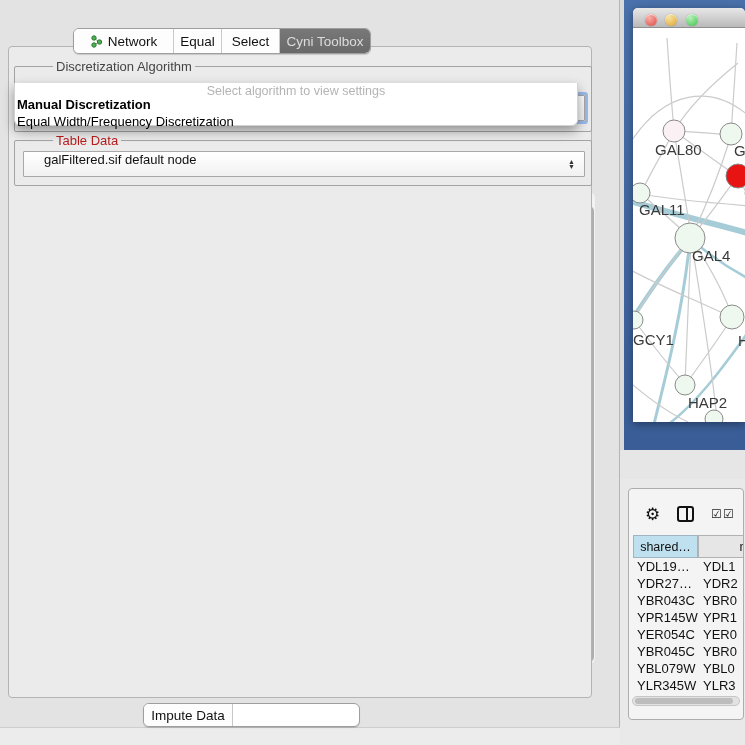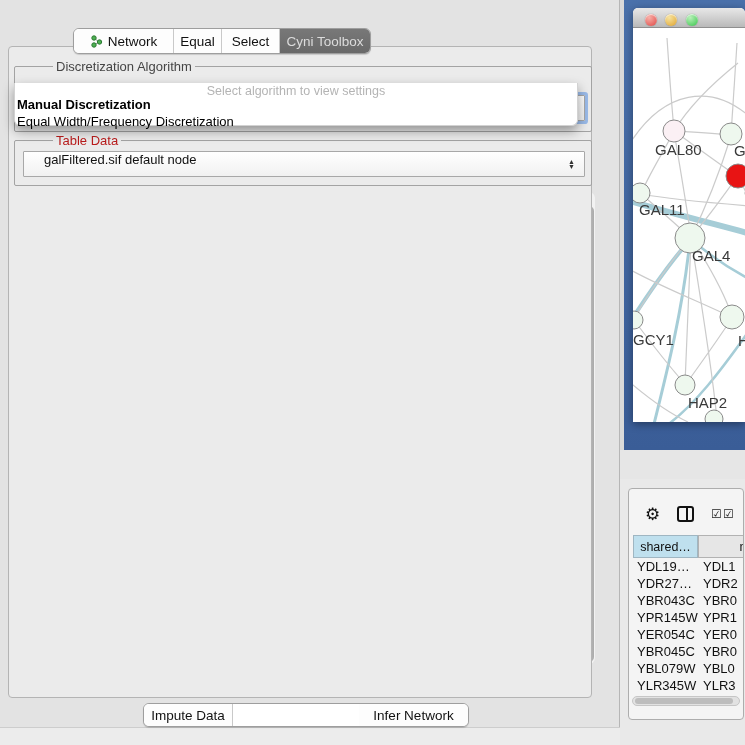--- a/index.html
+++ b/index.html
@@ -382,23 +382,20 @@
     </div>
 
     <button class="btn" style="left:253px; top:671px; width:64px; height:22px;">Apply</button>
 
     <div class="seg" id="bottomTabs" style="left:143px; top:703px; height:24px;">
         <div class="segitem" style="width: 89px;">
           <span>Impute Data</span>
         </div>
         <div class="segitem sel" style="width: 126px; margin-top: 40px;">
           <span>Discretize Data</span>
-        </div>
-        <div class="segitem" style="width: 109px;">
-          <span>Infer Network</span>
         </div>
       </div>
 
     <div class="bottomstrip abs"></div>
   </div>
 
   <div id="rside" class="abs">
     <div class="vdivider abs"></div>
     <div class="bluebg abs"></div>
 

